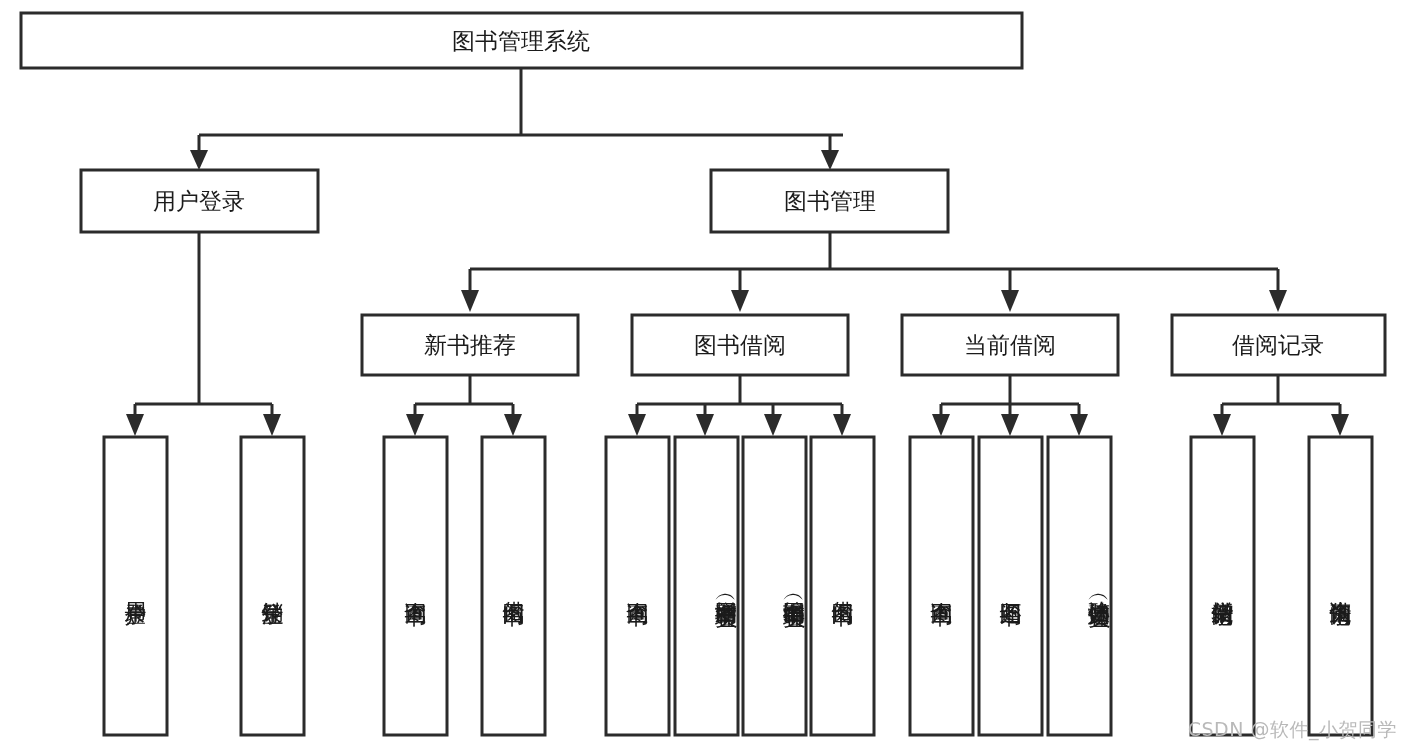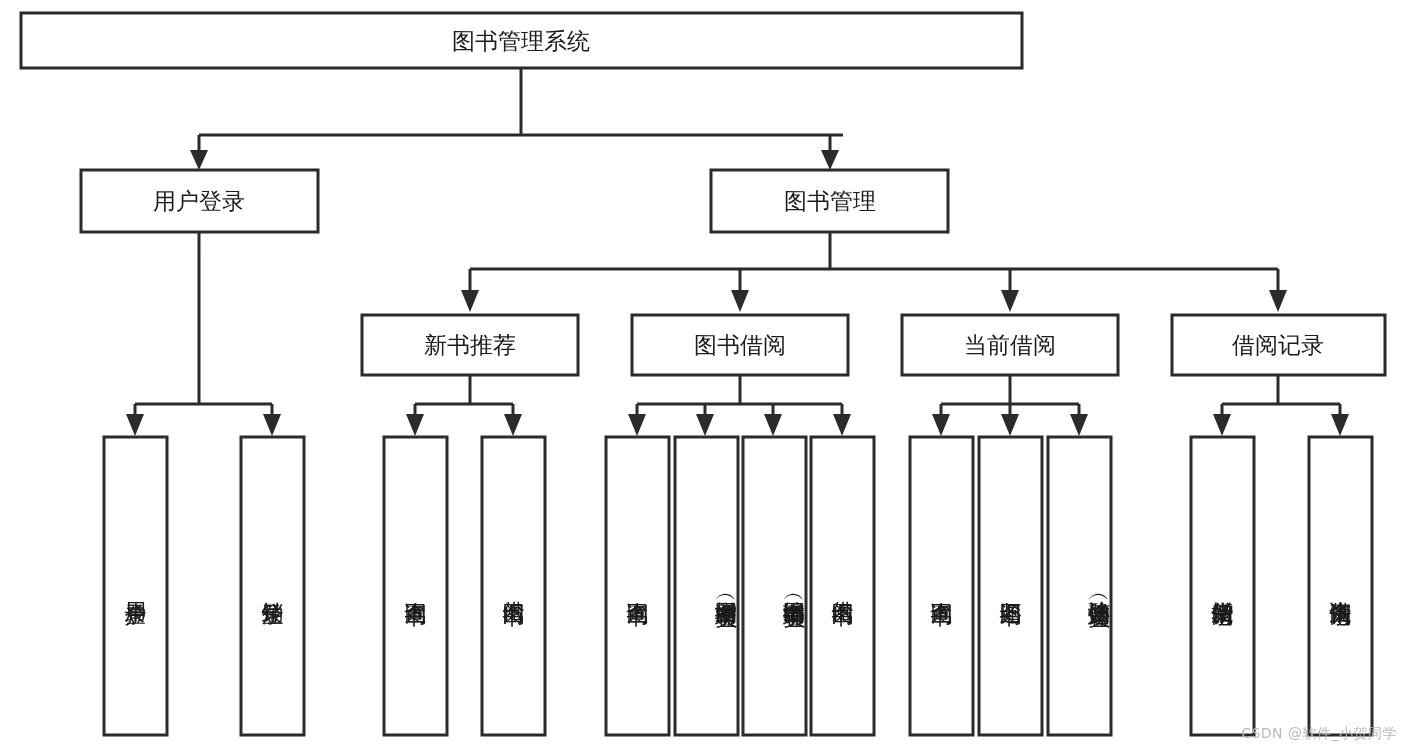--- a/index.html
+++ b/index.html
@@ -63,21 +63,21 @@
     text-align: left;
   }
   .leaf-label.centered {
     align-items: center;
   }
   .watermark {
     position: absolute;
     right: 8px;
     bottom: 4px;
     color: #b9b9b9;
-    font-size: 14px;
+    font-size: 19px;
     letter-spacing: 0.5px;
     font-family: "DejaVu Sans", "Liberation Sans", sans-serif;
     white-space: nowrap;
   }
 </style>
 </head>
 <body>
 
 <div id="canvas-wrap">
 

